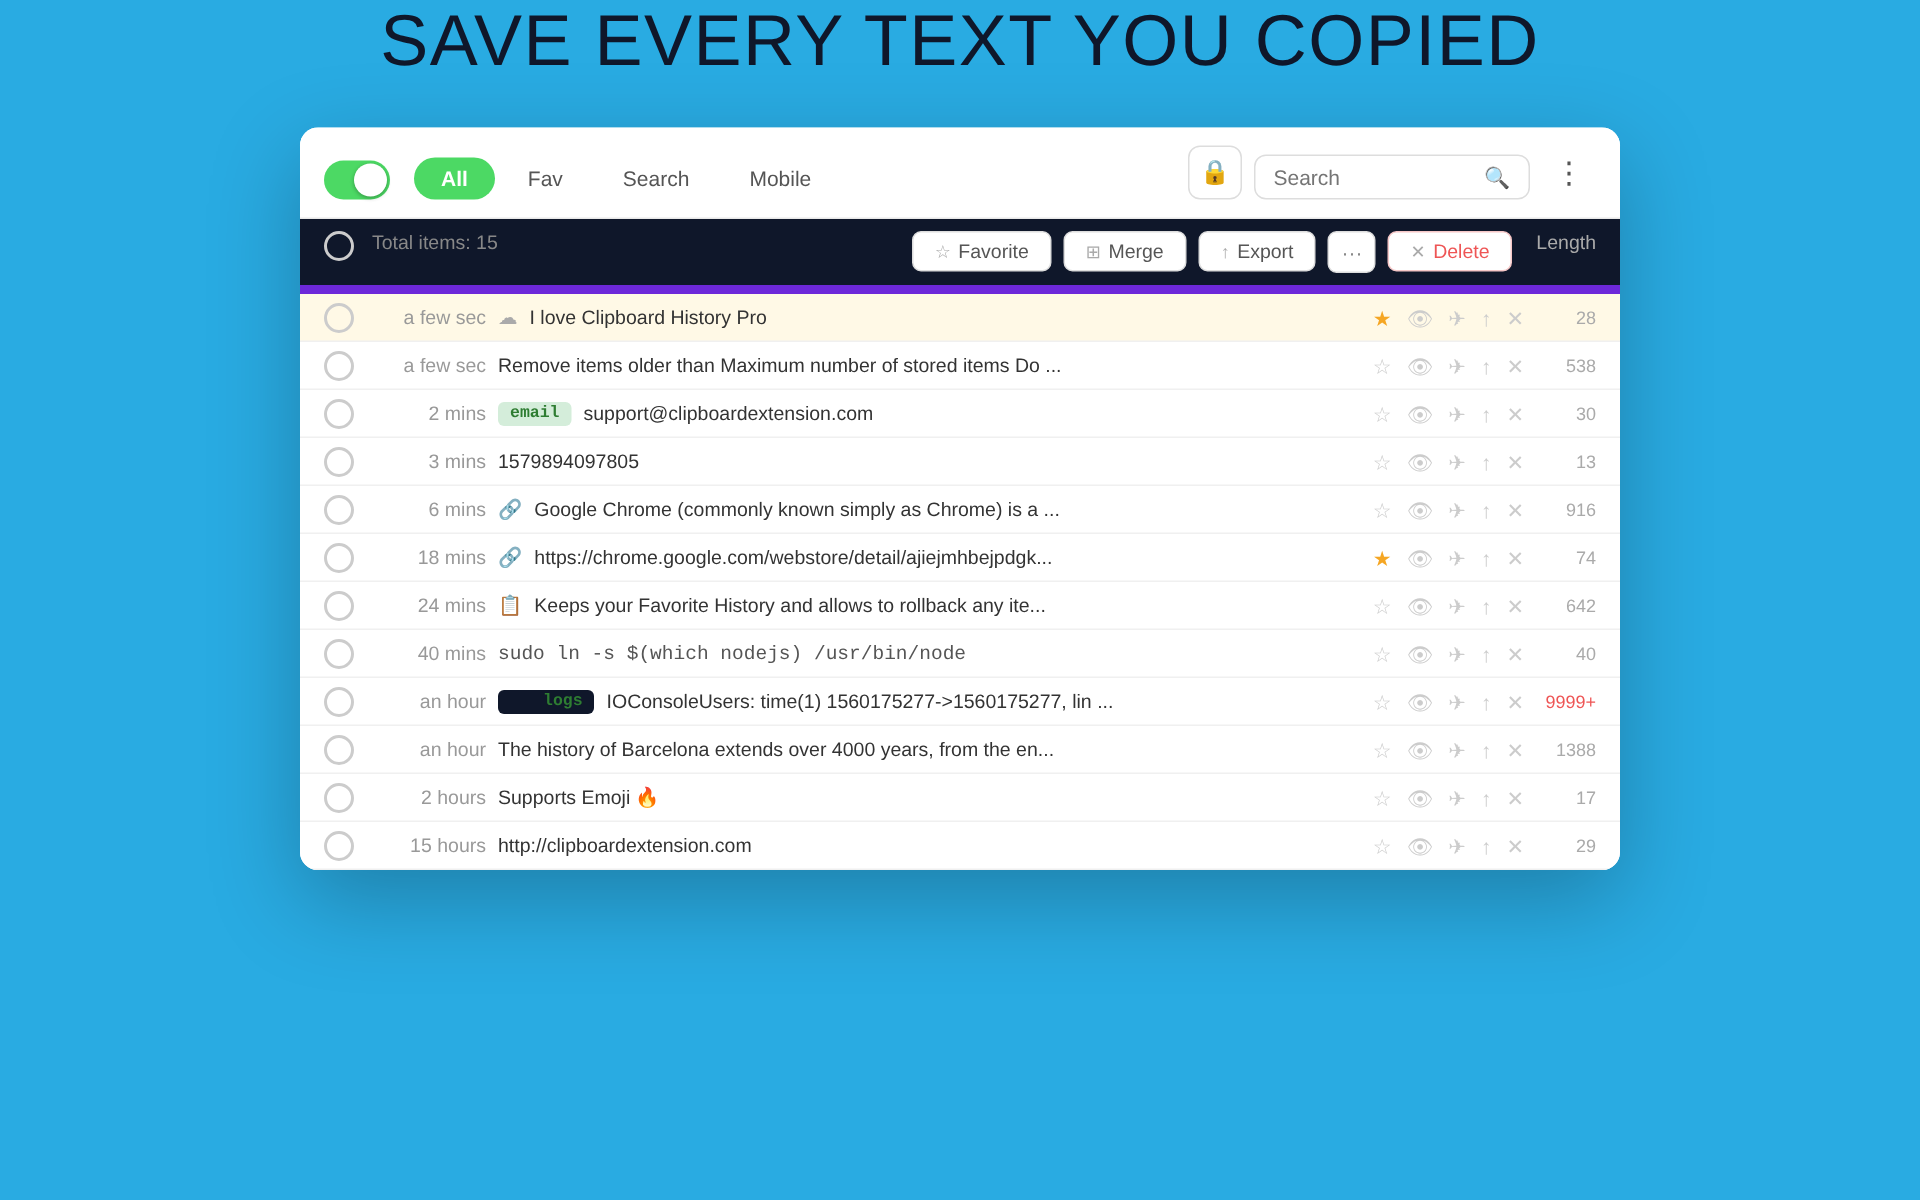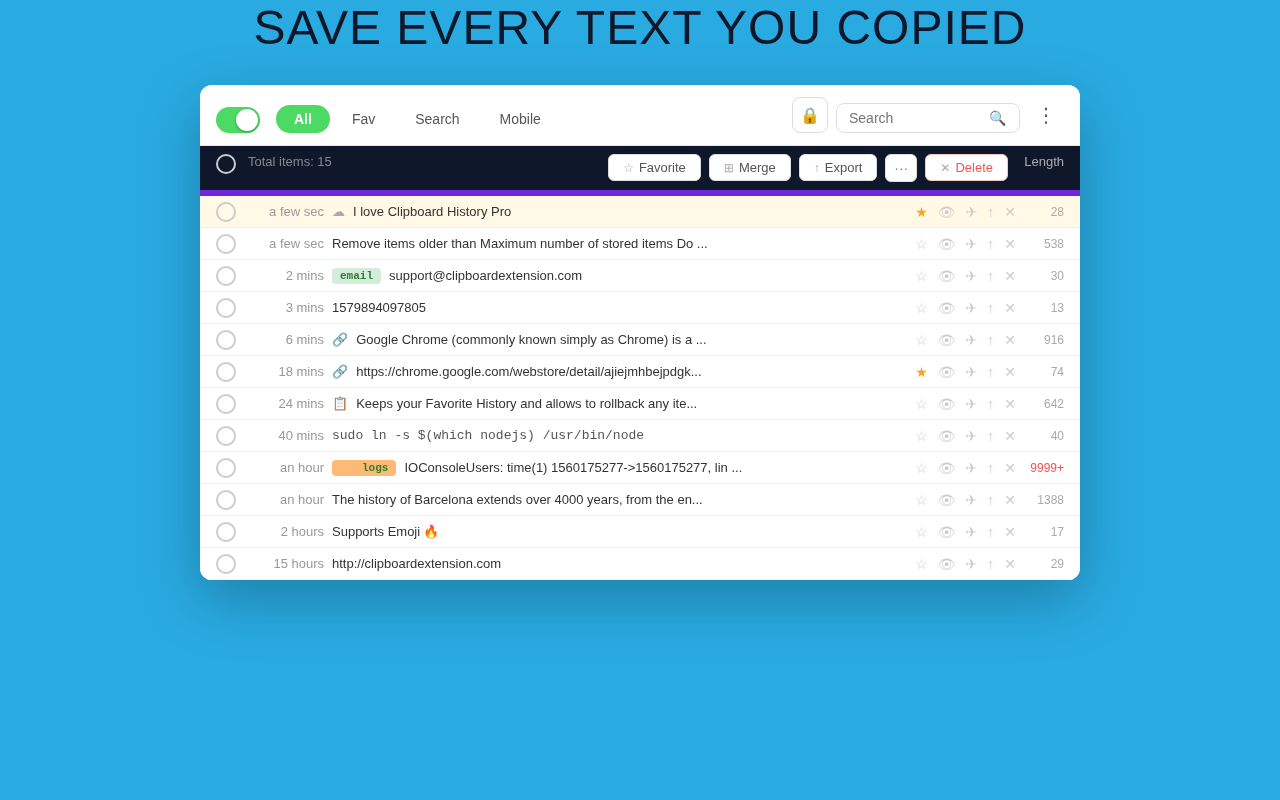--- a/index.html
+++ b/index.html
@@ -201,21 +201,21 @@
     }
     .clip-badge {
       padding: 2px 8px;
       border-radius: 4px;
       font-size: 11px;
       font-weight: 600;
       flex-shrink: 0;
       font-family: Liberation Mono, monospace;
     }
     .badge-email { background: #d4edda; color: #2e7d32; }
-    .badge-logs { background: #fdba74; color: #2e7d32; padding-left: 30px; }
+    .badge-logs { background: #0f172a; color: #2e7d32; padding-left: 30px; }
     .clip-icon { font-size: 13px; color: #aaa; flex-shrink: 0; }
     .clip-text {
       flex: 1;
       font-size: 13px;
       color: #333;
       white-space: nowrap;
       overflow: hidden;
       text-overflow: ellipsis;
     }
     .clip-text.mono { font-family: 'Courier New', monospace; font-size: 13px; color: #555; }

